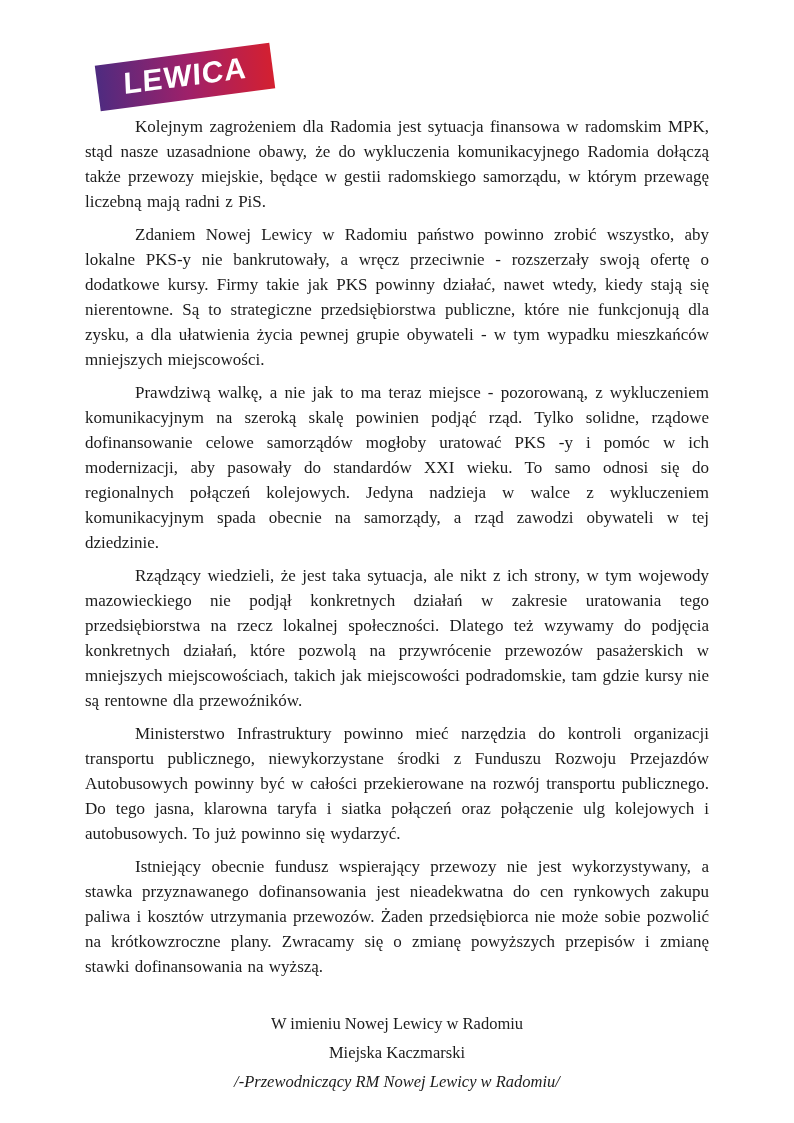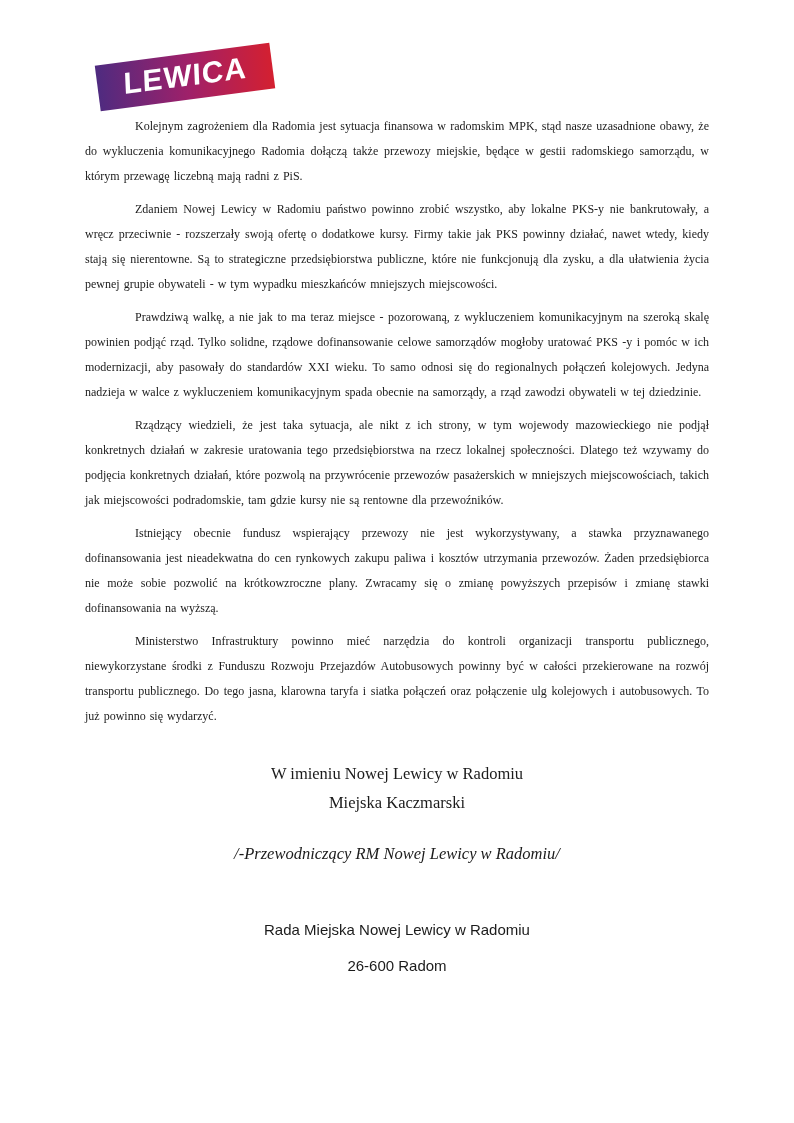--- a/index.html
+++ b/index.html
@@ -42,39 +42,39 @@
     color: #ffffff;
     letter-spacing: 1px;
     transform: skewX(-5deg);
     padding-bottom: 2px;
     white-space: nowrap;
   }
   
   .letter-body {
     margin-top: 14px;
     font-family: "Liberation Serif", serif;
-    font-size: 12px;
+    font-size: 17px;
     line-height: 25px;
     text-align: justify;
     word-spacing: 1px;
   }
   .letter-body p {
     margin: 0 0 8px 0;
     text-indent: 50px;
   }
   
   .signature {
     margin-top: 30px;
     text-align: center;
     font-family: "Liberation Serif", serif;
     font-size: 16.5px;
     line-height: 29px;
   }
   .signature p { margin: 0; }
-  .signature .sig-title { font-style: italic; margin-top: 22px; }
+  .signature .sig-title { font-style: italic; }
   
   .footer-address {
     margin-top: 52px;
     text-align: center;
     font-family: "Liberation Sans", sans-serif;
     font-size: 15px;
     line-height: 19px;
     color: #1b1b1b;
   }
   .footer-address p { margin: 17px; }
@@ -88,22 +88,22 @@
     <div class="logo-band" style="background: linear-gradient(93deg, rgb(78, 43, 128) 0%, rgb(160, 32, 105) 52%, rgb(212, 32, 48) 100%);">
       <span class="logo-text" style="color: rgb(255, 255, 255);">LEWICA</span>
     </div>
   </div>
 
   <div class="letter-body">
     <p>Kolejnym zagrożeniem dla Radomia jest sytuacja finansowa w radomskim MPK, stąd nasze uzasadnione obawy, że do wykluczenia komunikacyjnego Radomia dołączą także przewozy miejskie, będące w gestii radomskiego samorządu, w którym przewagę liczebną mają radni z PiS.</p>
     <p>Zdaniem Nowej Lewicy w Radomiu państwo powinno zrobić wszystko, aby lokalne PKS-y nie bankrutowały, a wręcz przeciwnie - rozszerzały swoją ofertę o dodatkowe kursy. Firmy takie jak PKS powinny działać, nawet wtedy, kiedy stają się nierentowne. Są to strategiczne przedsiębiorstwa publiczne, które nie funkcjonują dla zysku, a dla ułatwienia życia pewnej grupie obywateli - w tym wypadku mieszkańców mniejszych miejscowości.</p>
     <p>Prawdziwą walkę, a nie jak to ma teraz miejsce - pozorowaną, z wykluczeniem komunikacyjnym na szeroką skalę powinien podjąć rząd. Tylko solidne, rządowe dofinansowanie celowe samorządów mogłoby uratować PKS -y i pomóc w ich modernizacji, aby pasowały do standardów XXI wieku. To samo odnosi się do regionalnych połączeń kolejowych. Jedyna nadzieja w walce z wykluczeniem komunikacyjnym spada obecnie na samorządy, a rząd zawodzi obywateli w tej dziedzinie.</p>
     <p>Rządzący wiedzieli, że jest taka sytuacja, ale nikt z ich strony, w tym wojewody mazowieckiego nie podjął konkretnych działań w zakresie uratowania tego przedsiębiorstwa na rzecz lokalnej społeczności. Dlatego też wzywamy do podjęcia konkretnych działań, które pozwolą na przywrócenie przewozów pasażerskich w mniejszych miejscowościach, takich jak miejscowości podradomskie, tam gdzie kursy nie są rentowne dla przewoźników.</p>
+    <p>Ministerstwo Infrastruktury powinno mieć narzędzia do kontroli organizacji transportu publicznego, niewykorzystane środki z Funduszu Rozwoju Przejazdów Autobusowych powinny być w całości przekierowane na rozwój transportu publicznego. Do tego jasna, klarowna taryfa i siatka połączeń oraz połączenie ulg kolejowych i autobusowych. To już powinno się wydarzyć.</p>
     <p>Istniejący obecnie fundusz wspierający przewozy nie jest wykorzystywany, a stawka przyznawanego dofinansowania jest nieadekwatna do cen rynkowych zakupu paliwa i kosztów utrzymania przewozów. Żaden przedsiębiorca nie może sobie pozwolić na krótkowzroczne plany. Zwracamy się o zmianę powyższych przepisów i zmianę stawki dofinansowania na wyższą.</p>
-    <p>Ministerstwo Infrastruktury powinno mieć narzędzia do kontroli organizacji transportu publicznego, niewykorzystane środki z Funduszu Rozwoju Przejazdów Autobusowych powinny być w całości przekierowane na rozwój transportu publicznego. Do tego jasna, klarowna taryfa i siatka połączeń oraz połączenie ulg kolejowych i autobusowych. To już powinno się wydarzyć.</p>
   </div>
 
   <div class="signature">
     <p>W imieniu Nowej Lewicy w Radomiu</p>
     <p>Miejska Kaczmarski</p>
     <p class="sig-title">/-Przewodniczący RM Nowej Lewicy w Radomiu/</p>
   </div>
 
   <div class="footer-address">
     <p>Rada Miejska Nowej Lewicy w Radomiu</p>

